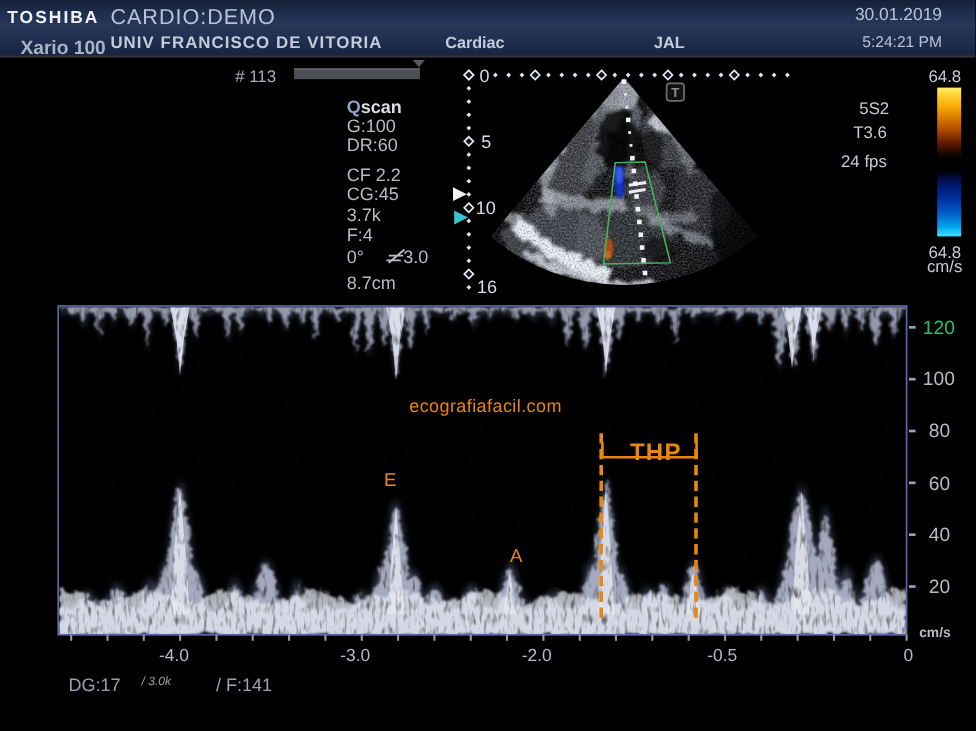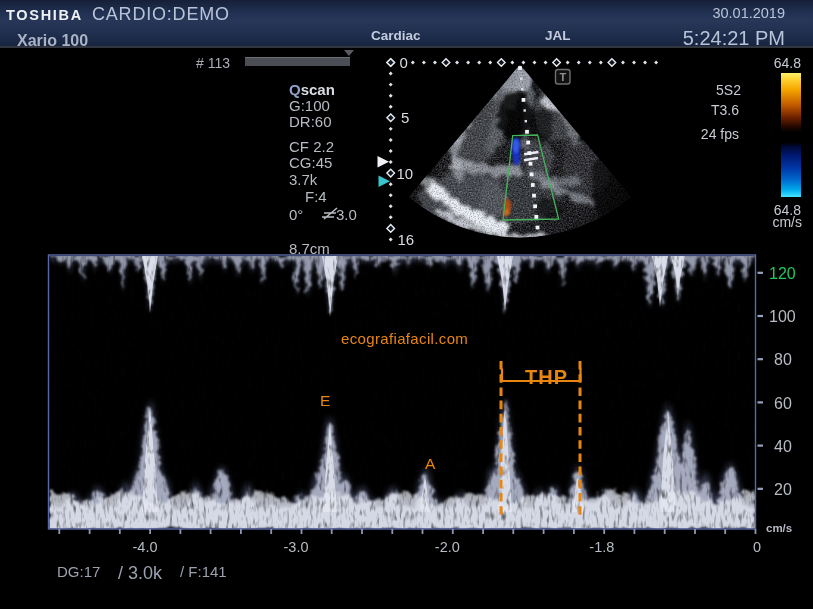--- a/index.html
+++ b/index.html
@@ -11,39 +11,40 @@
 .orange{color:#e8860f;}
 #cbar{position:absolute;left:781px;top:73px;width:20px;height:124px;
 background:linear-gradient(180deg,#fff06a 0%,#ffd83c 4%,#f8a800 13%,#c05800 26%,#6c2000 36%,#1c0600 44%,#000 48%,#000 56%,#000a3c 60%,#001a74 67%,#0038a8 77%,#0068cc 86%,#00a8ec 94%,#44e4ff 100%);}
 </style></head><body>
 <div id="page">
 <div id="hdr"></div>
 
 <div class="t" style="left:6px;top:7px;font-size:14.5px;font-weight:bold;color:#eef1f6;letter-spacing:1.7px;">TOSHIBA</div>
 <div class="t" style="left:17px;top:32px;font-size:16px;font-weight:bold;color:#aab3c6;">Xario 100</div>
 <div class="t" style="left:92px;top:4px;font-size:18px;color:#b9c3d8;letter-spacing:0.8px;">CARDIO:DEMO</div>
+<div class="t" style="left:92px;top:27px;font-size:14px;font-weight:bold;color:#c3cbdc;letter-spacing:0.9px;">UNIV FRANCISCO DE VITORIA</div>
 <div class="t" style="left:371px;top:28px;font-size:13.5px;font-weight:bold;color:#c3cbdc;">Cardiac</div>
 <div class="t" style="left:545px;top:28px;font-size:13.5px;font-weight:bold;color:#c3cbdc;">JAL</div>
 <div class="t" style="right:23px;top:5px;font-size:14.5px;color:#b9c3d8;">30.01.2019</div>
-<div class="t" style="right:23px;top:27px;font-size:20px;color:#b9c3d8;">5:24:21 PM</div>
+<div class="t" style="right:23px;top:27px;font-size:13px;color:#b9c3d8;">5:24:21 PM</div>
 
 <div class="t" style="left:196px;top:55px;font-size:14px;color:#a9adb5;"># 113</div>
 <div class="t" style="left:245px;top:57px;width:105px;height:8px;background:#4b4e54;border-top:1px solid #6a6d73;"></div>
 <div class="t" style="left:344px;top:50px;width:0;height:0;border-left:5px solid transparent;border-right:5px solid transparent;border-top:6px solid #585b61;"></div>
 
 <div class="t pl" style="left:289px;top:81px;font-weight:bold;"><span style="color:#8fa3c8;">Q</span><span style="color:#d8dce2;">scan</span></div>
 <div class="t pl" style="left:289px;top:97px;">G:100</div>
 <div class="t pl" style="left:289px;top:113px;">DR:60</div>
 <div class="t pl" style="left:289px;top:138px;">CF 2.2</div>
 <div class="t pl" style="left:289px;top:154px;">CG:45</div>
 <div class="t pl" style="left:289px;top:171px;">3.7k</div>
-<div class="t pl" style="left:289px;top:188px;margin-left:16px;">F:4</div>
+<div class="t pl" style="left:289px;top:188px;">F:4</div>
 <div class="t pl" style="left:289px;top:206px;">0°</div>
 <div class="t pl" style="left:336px;top:206px;">3.0</div>
-<div class="t pl" style="left:289px;top:240px;">8.7cm</div>
+<div class="t pl" style="left:289px;top:228px;">8.7cm</div>
 
 <svg class="t" style="left:320px;top:207px;" width="20" height="14" viewBox="0 0 20 14">
 <path d="M2,10 L14,10 M4,6 L16,6 M4,12 L17,1" stroke="#b7bbc3" stroke-width="1.6" fill="none"></path>
     </svg>
 
 <div class="t" style="right:67px;top:82px;font-size:14px;color:#c6cad2;">5S2</div>
 <div class="t" style="right:69px;top:102px;font-size:14px;color:#c6cad2;">T3.6</div>
 <div class="t" style="right:69px;top:126px;font-size:14px;color:#c6cad2;">24 fps</div>
 <div class="t" style="right:7px;top:55px;font-size:14px;color:#c6cad2;">64.8</div>
 <div id="cbar"></div>
@@ -288,18 +289,18 @@
 <div class="t" style="left:769px;top:265px;font-size:16px;color:#22c55e;">120</div>
 <div class="t" style="left:769px;top:308px;font-size:16px;color:#b7bbc3;">100</div>
 <div class="t" style="left:774px;top:351px;font-size:16px;color:#b7bbc3;">80</div>
 <div class="t" style="left:774px;top:395px;font-size:16px;color:#b7bbc3;">60</div>
 <div class="t" style="left:774px;top:438px;font-size:16px;color:#b7bbc3;">40</div>
 <div class="t" style="left:774px;top:481px;font-size:16px;color:#b7bbc3;">20</div>
 <div class="t" style="left:766px;top:522px;font-size:11.5px;font-weight:bold;color:#b7bbc3;">cm/s</div>
 <div class="t" style="left:132.5px;top:539px;font-size:14.5px;color:#b7bbc3;">-4.0</div>
 <div class="t" style="left:283.5px;top:539px;font-size:14.5px;color:#b7bbc3;">-3.0</div>
 <div class="t" style="left:434.8px;top:539px;font-size:14.5px;color:#b7bbc3;">-2.0</div>
-<div class="t" style="left:589.3px;top:539px;font-size:14.5px;color:#b7bbc3;">-1.8</div>
+<div class="t" style="left:589.3px;top:539px;font-size:14.5px;color:#b7bbc3;">-0.5</div>
 <div class="t" style="left:752.9px;top:539px;font-size:14.5px;color:#b7bbc3;">0</div>
 
 <div class="t" style="left:57px;top:563px;font-size:15px;color:#9ba1af;">DG:17</div>
-<div class="t" style="left:118px;top:563px;font-size:18px;color:#9ba1af;">/ 3.0k</div>
+<div class="t" style="left:118px;top:563px;font-size:10px;color:#9ba1af;font-style:italic;">/ 3.0k</div>
 <div class="t" style="left:180px;top:563px;font-size:15px;color:#9ba1af;">/ F:141</div>
 </div>
 </body></html>

